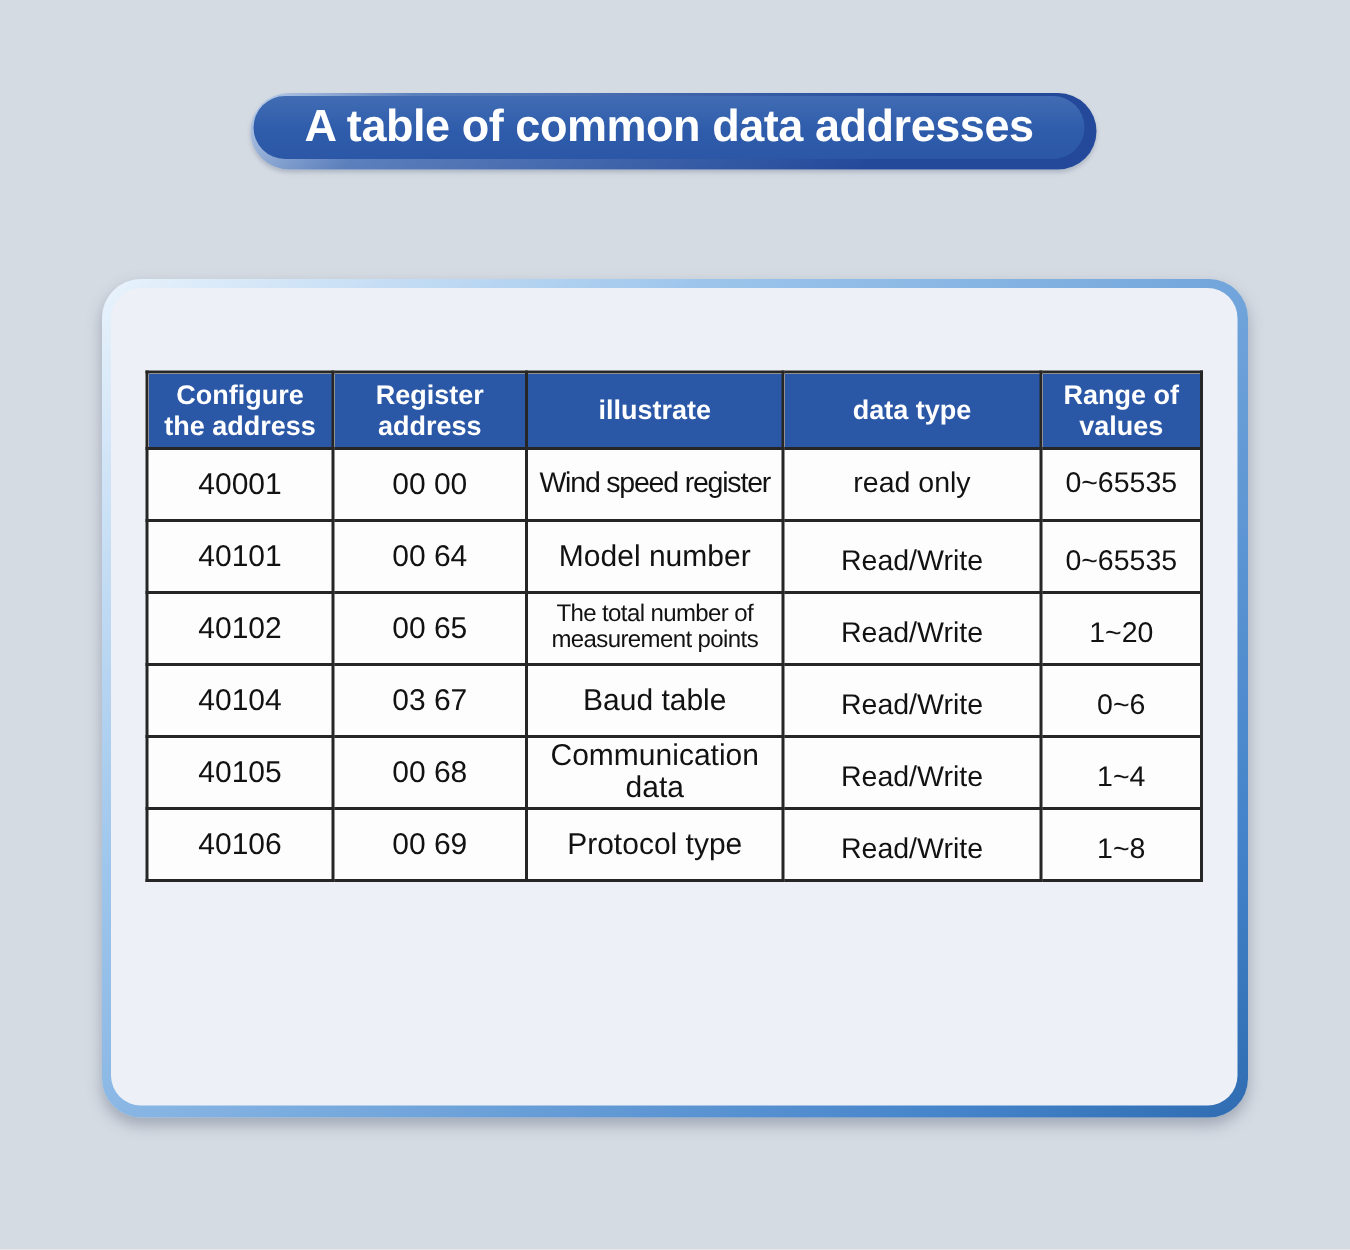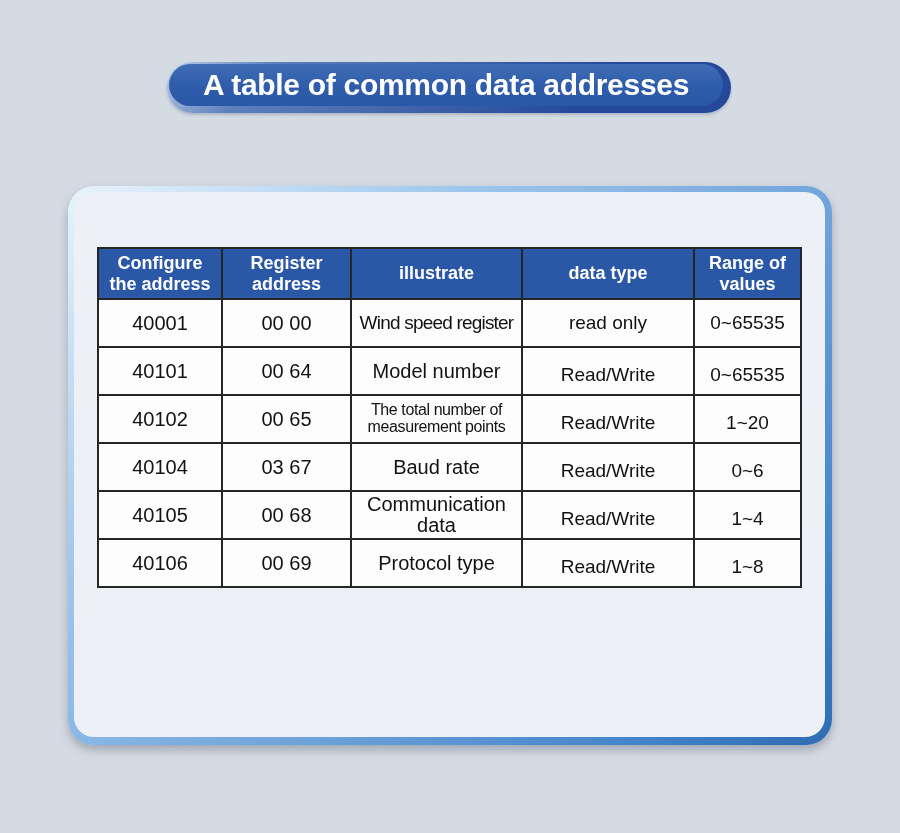--- a/index.html
+++ b/index.html
@@ -138,21 +138,21 @@
           <tr>
             <td><span class="cv">40102</span></td>
             <td><span class="cv">00 65</span></td>
             <td><span class="cv">The total number of measurement points</span></td>
             <td><span class="cv">Read/Write</span></td>
             <td><span class="cv">1~20</span></td>
           </tr>
           <tr>
             <td><span class="cv">40104</span></td>
             <td><span class="cv">03 67</span></td>
-            <td><span class="cv">Baud rate</span></td>
+            <td><span class="cv">Baud table</span></td>
             <td><span class="cv">Read/Write</span></td>
             <td><span class="cv">0~6</span></td>
           </tr>
           <tr>
             <td><span class="cv">40105</span></td>
             <td><span class="cv">00 68</span></td>
             <td><span class="cv">Communication data</span></td>
             <td><span class="cv">Read/Write</span></td>
             <td><span class="cv">1~4</span></td>
           </tr>

